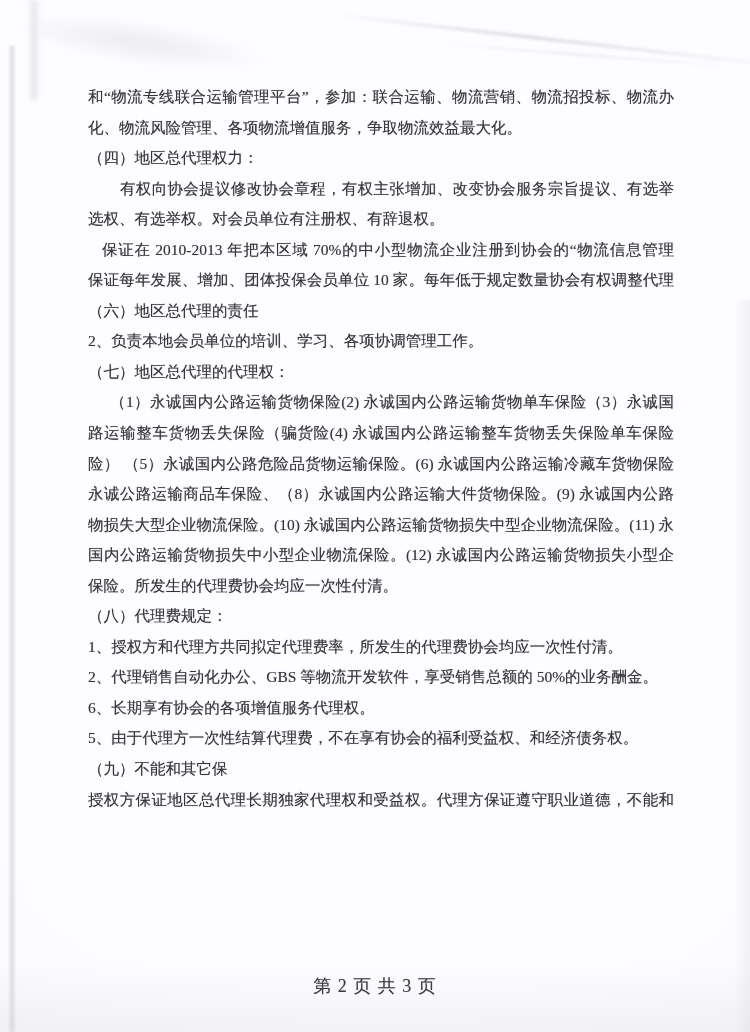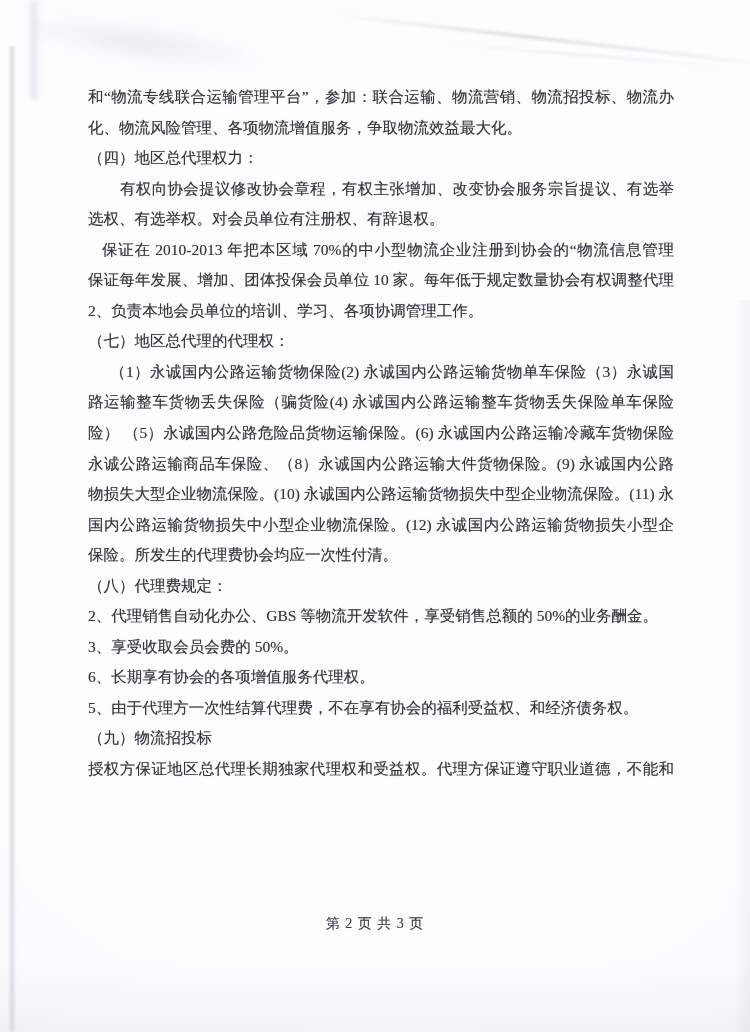--- a/index.html
+++ b/index.html
@@ -67,23 +67,23 @@
     overflow:visible;
   }
   .line.justify {
     white-space:normal;
     text-align:justify;
     text-align-last:justify;
     overflow:hidden;
   }
   .footer {
     position:absolute;
-    top:914px; left:0; width:100%;
+    top:976px; left:0; width:100%;
     text-align:center;
-    font-size:14px;
+    font-size:18px;
     line-height:20px;
     color:#3d3d47;
     text-shadow:0 0 0.7px rgba(62,62,74,0.45);
     letter-spacing:1px;
   }
 </style>
 </head>
 <body>
 
 <div class="scan">
@@ -96,32 +96,33 @@
   <div class="shade-right"></div>
 
   <div class="text-block">
       <div class="line justify">和“物流专线联合运输管理平台”，参加：联合运输、物流营销、物流招投标、物流办公自动</div>
       <div class="line">化、物流风险管理、各项物流增值服务，争取物流效益最大化。</div>
       <div class="line">（四）地区总代理权力：</div>
       <div class="line justify" style="text-indent: 32px;">有权向协会提议修改协会章程，有权主张增加、改变协会服务宗旨提议、有选举权、当</div>
       <div class="line">选权、有选举权。对会员单位有注册权、有辞退权。</div>
       <div class="line justify" style="text-indent: 14px;">保证在 2010-2013 年把本区域 70%的中小型物流企业注册到协会的“物流信息管理网”。</div>
       <div class="line justify">保证每年发展、增加、团体投保会员单位 10 家。每年低于规定数量协会有权调整代理权。</div>
+      <div class="line">（六）地区总代理的责任</div>
       <div class="line">2、负责本地会员单位的培训、学习、各项协调管理工作。</div>
       <div class="line">（七）地区总代理的代理权：</div>
       <div class="line justify" style="text-indent: 22px;">（1）永诚国内公路运输货物保险(2) 永诚国内公路运输货物单车保险（3）永诚国内公</div>
       <div class="line justify">路运输整车货物丢失保险（骗货险(4) 永诚国内公路运输整车货物丢失保险单车保险（骗货</div>
       <div class="line justify">险） （5）永诚国内公路危险品货物运输保险。(6) 永诚国内公路运输冷藏车货物保险（7）</div>
       <div class="line justify">永诚公路运输商品车保险、（8）永诚国内公路运输大件货物保险。(9) 永诚国内公路运输货</div>
       <div class="line justify">物损失大型企业物流保险。(10) 永诚国内公路运输货物损失中型企业物流保险。(11) 永诚</div>
       <div class="line justify">国内公路运输货物损失中小型企业物流保险。(12) 永诚国内公路运输货物损失小型企业物流</div>
       <div class="line">保险。所发生的代理费协会均应一次性付清。</div>
       <div class="line">（八）代理费规定：</div>
+      <div class="line">1、授权方和代理方共同拟定代理费率，所发生的代理费协会均应一次性付清。</div>
       <div class="line">2、代理销售自动化办公、GBS 等物流开发软件，享受销售总额的 50%的业务酬金。</div>
-      <div class="line">3、享受收取会员会费的 50%。</div>
       <div class="line">6、长期享有协会的各项增值服务代理权。</div>
       <div class="line">5、由于代理方一次性结算代理费，不在享有协会的福利受益权、和经济债务权。</div>
-      <div class="line">（九）物流招投标</div>
+      <div class="line">（九）不能和其它保</div>
       <div class="line justify">授权方保证地区总代理长期独家代理权和受益权。代理方保证遵守职业道德，不能和其它保</div>
     </div>
 
   <div class="footer">第 2 页 共 3 页</div>
 </div>
 
 </body></html>

